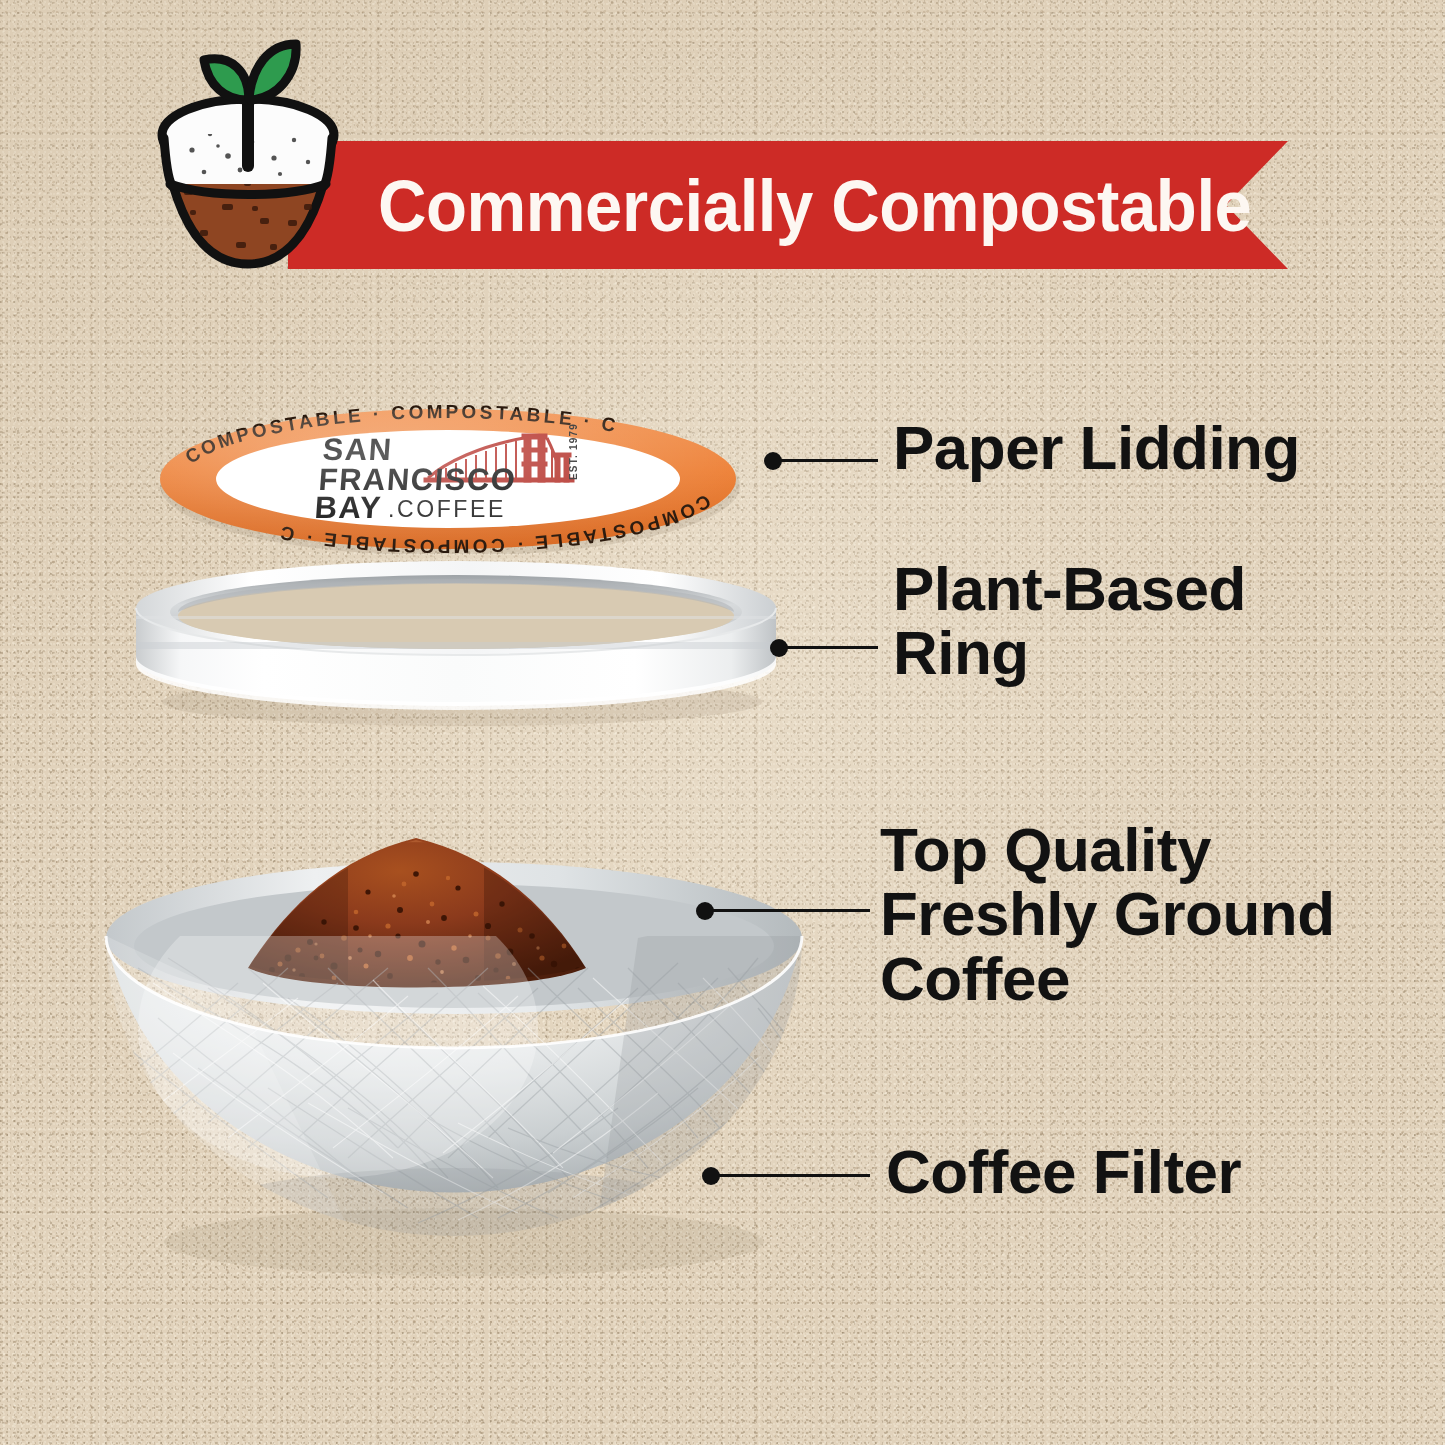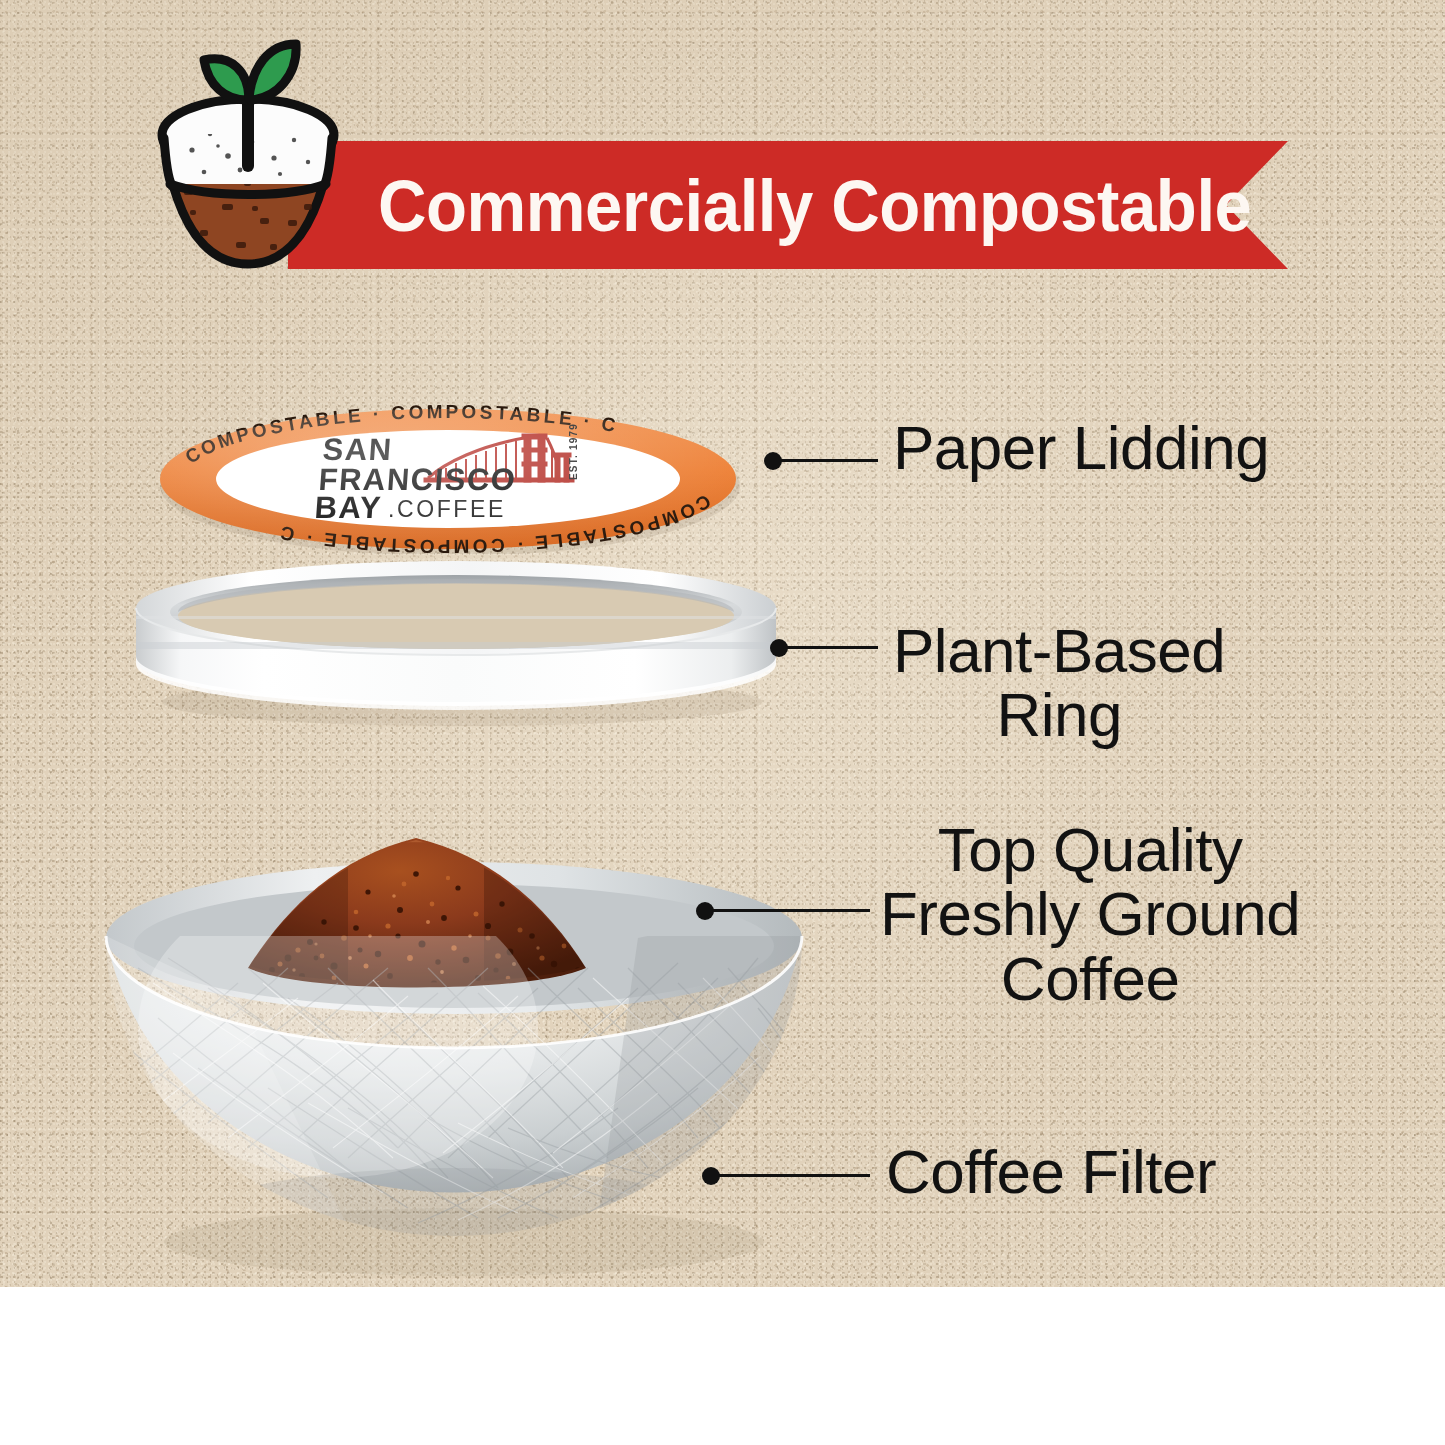--- a/index.html
+++ b/index.html
@@ -3,21 +3,21 @@
 <meta charset="utf-8">
 <style>
   html, body {
     margin: 0;
     padding: 0;
     background: #ffffff;
   }
   #canvas {
     position: relative;
     width: 1445px;
-    height: 1287px;
+    height: 1445px;
     overflow: hidden;
     font-family: "Liberation Sans", sans-serif;
     background-color: #ec4899;
   }
   
   .bg-base {
     position: absolute;
     inset: 0;
     background-color: #e1d2bb;
   }
@@ -125,27 +125,27 @@
     width: 18px;
     height: 18px;
     border-radius: 50%;
     background: #111111;
   }
   .callout-label {
     position: absolute;
     color: #121212;
     font-size: 62px;
     line-height: 1.04;
-    font-weight: 400;
+    font-weight: 700;
     letter-spacing: -0.5px;
     white-space: pre-line;
   }
   .cl-paper   { left: 893px; top: 416px; }
-  .cl-ring    { left: 893px; top: 619px; text-align: center; }
-  .cl-coffee  { left: 880px; top: 818px; text-align: center; }
+  .cl-ring    { left: 893px; top: 557px; }
+  .cl-coffee  { left: 880px; top: 818px; }
   .cl-filter  { left: 886px; top: 1140px; }
 </style>
 </head>
 <body>
 
 <div id="canvas">
 
   <div class="bg-base"></div>
   <div class="bg-noise"></div>
   <div class="bg-noise2"></div>

